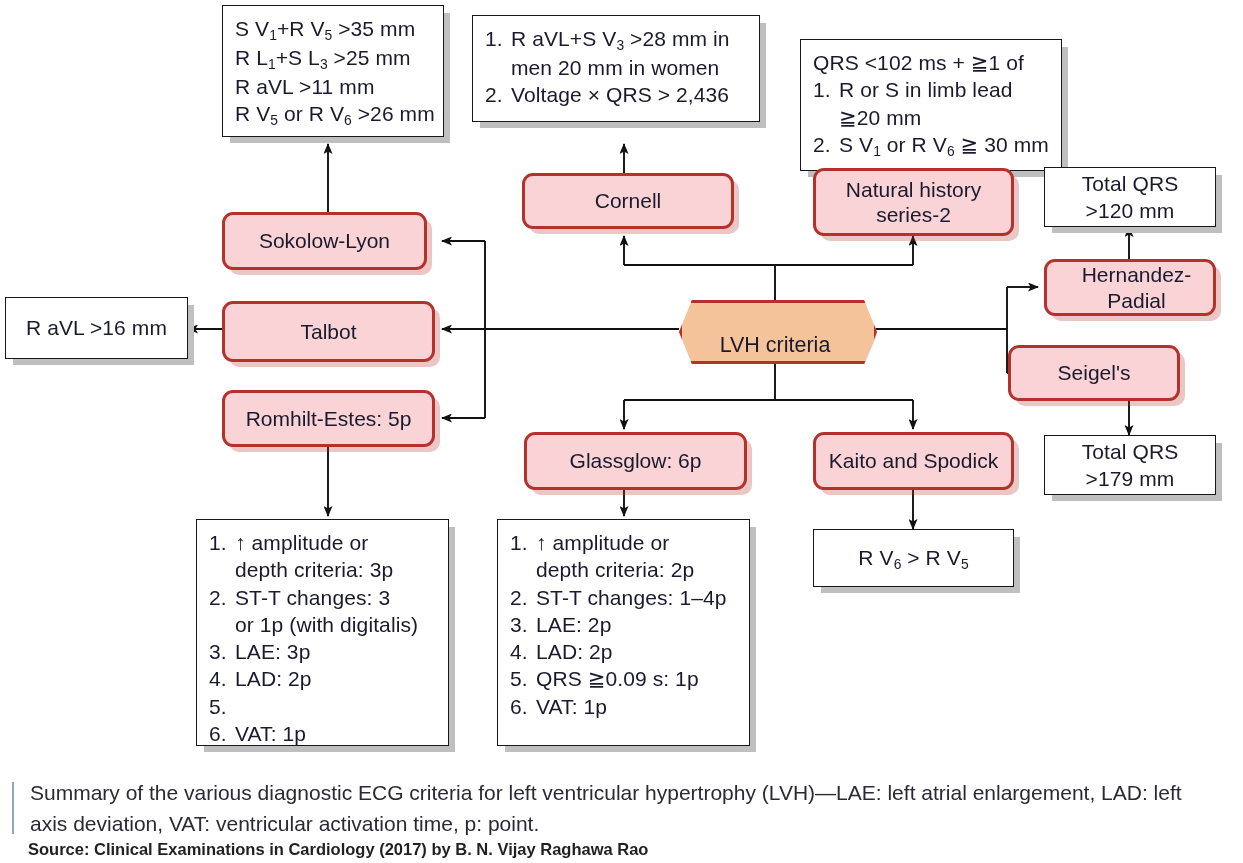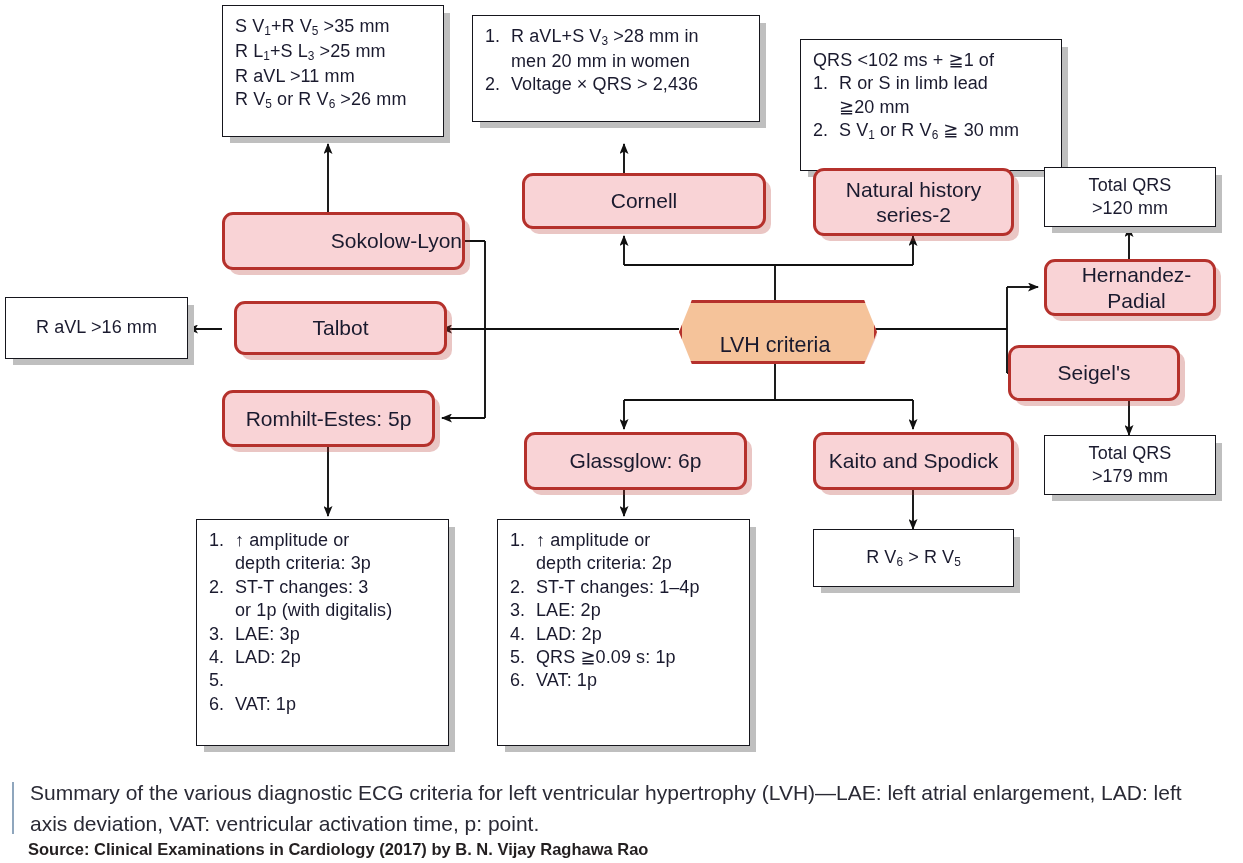--- a/index.html
+++ b/index.html
@@ -12,21 +12,21 @@
 
   
   #wires{position:absolute;left:0;top:0;width:1243px;height:863px;pointer-events:none;}
 
   
   .pbox{
     position:absolute;box-sizing:border-box;
     background:#ffffff;border:1.6px solid #16161d;
     box-shadow:7px 7px 0 -1px #bfbfbf;
     padding:9px 12px 8px 12px;
-    font-size:18px;line-height:1.30;
+    font-size:21px;line-height:1.30;
     letter-spacing:.1px;
   }
   .pbox.ctr{display:flex;align-items:center;justify-content:center;text-align:center;padding:0;}
   .pbox .ln{white-space:nowrap;}
   .pbox ol{margin:0;padding:0;list-style:none;}
   .pbox li{white-space:nowrap;display:flex;}
   .pbox li .num{width:26px;flex:0 0 26px;}
   .pbox li .txt{flex:1;}
   .pbox li.cont{padding-left:26px;}
 
@@ -157,33 +157,33 @@
           <span class="txt">R or S in limb lead</span>
         </li>
       <li class="cont">≧20 mm</li>
       <li>
           <span class="num">2.</span>
           <span class="txt">S V<sub>1</sub> or R V<sub>6</sub> ≧ 30 mm</span>
         </li>
     </ol>
   </div>
 
-  <div class="node" style="left:222px;top:212px;width:243px;height:58px;justify-content:flex-end;">
+  <div class="node" style="left:222px;top:212px;width:205px;height:58px;">
     <span>Sokolow-Lyon</span>
   </div>
 
-  <div class="node" style="left:222px;top:301px;width:213px;height:54px;margin-left:12px;">
+  <div class="node" style="left:222px;top:301px;width:213px;height:61px;">
     <span>Talbot</span>
   </div>
 
   <div class="node" style="left:222px;top:390px;width:213px;height:57px;">
     <span>Romhilt-Estes: 5p</span>
   </div>
 
-  <div class="node" style="left:522px;top:173px;width:244px;height:56px;">
+  <div class="node" style="left:522px;top:173px;width:212px;height:56px;">
     <span>Cornell</span>
   </div>
 
   <div class="node" style="left:813px;top:168px;width:201px;height:68px;">
     <span>
       <span>Natural history</span><br>
       <span>series-2</span>
     </span>
   </div>
 

